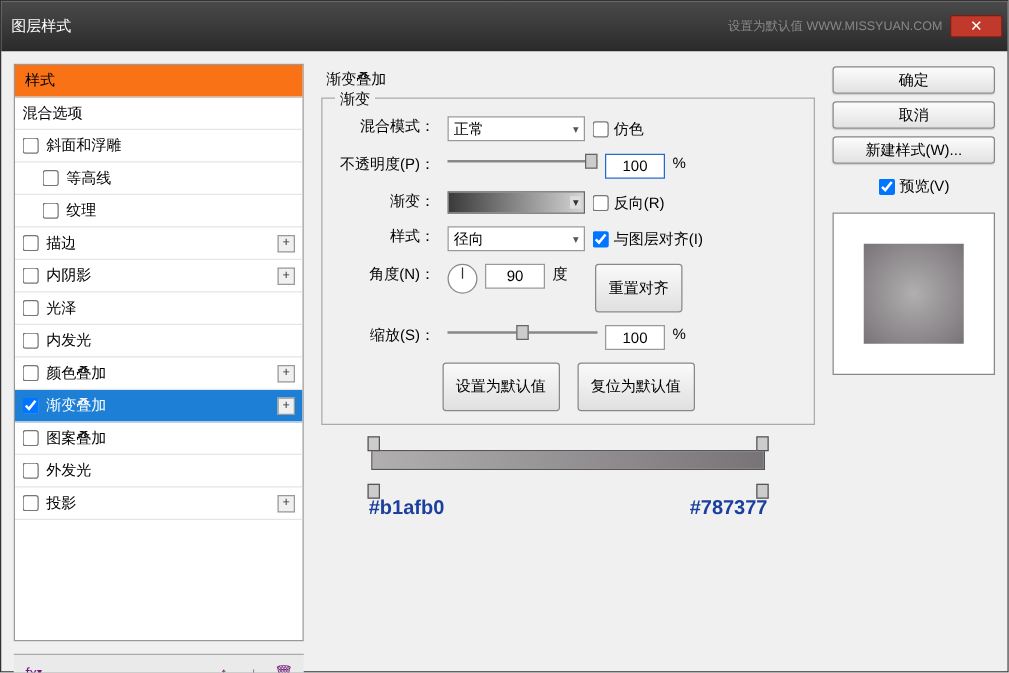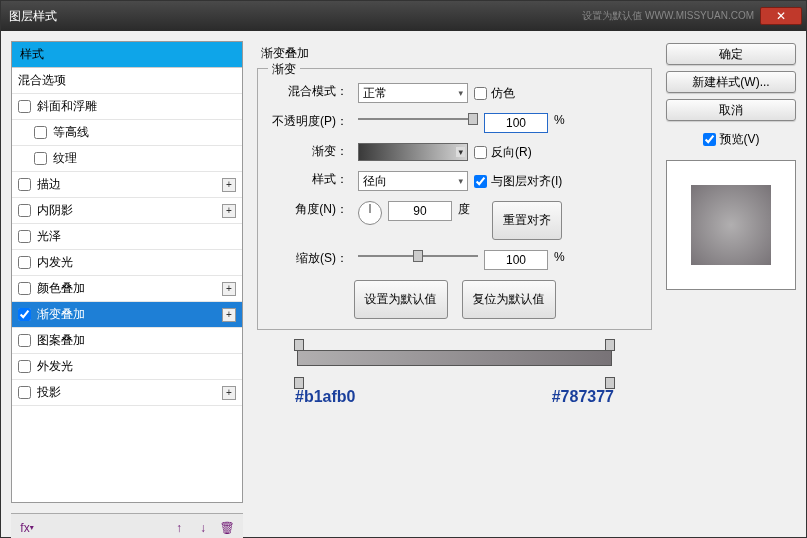--- a/index.html
+++ b/index.html
@@ -1,40 +1,40 @@
 <!DOCTYPE html>
 <html><head>
 <meta charset="utf-8">
 <style>
 *{box-sizing:border-box;margin:0;padding:0;font-family:"Microsoft YaHei",SimSun,sans-serif;font-size:12px}
 body{background:#bbb;width:807px;height:538px;overflow:hidden}
 .window{width:807px;height:538px;background:#f0f0f0;border:1px solid #333}
-.titlebar{background:linear-gradient(#4a4a4a,#2a2a2a);height:30px;color:#fff;display:flex;align-items:center;padding:0 4px;justify-content:space-between}
+.titlebar{background:linear-gradient(#4a4a4a,#2a2a2a);height:40px;color:#fff;display:flex;align-items:center;padding:0 4px;justify-content:space-between}
 .titlebar-left{padding-left:4px}
 .titlebar-right{display:flex;align-items:center;gap:6px}
 .watermark{color:#888;font-size:10px}
 .close-btn{background:#c0392b;width:42px;height:18px;display:flex;align-items:center;justify-content:center;color:#fff;border-radius:2px;border:1px solid #7a1f15}
 .content{display:flex;padding:10px;gap:10px;height:calc(100% - 54px)}
 .left-panel{width:232px;border:1px solid #999;background:#fff;display:flex;flex-direction:column}
-.panel-header{padding:4px 8px;border-bottom:1px solid #ccc;background:#0ea5e9}
+.panel-header{padding:4px 8px;border-bottom:1px solid #ccc;background:#f97316}
 .list{flex:1;overflow:auto}
 .list-item{display:flex;align-items:center;padding:3px 6px;border-bottom:1px solid #e5e5e5;height:26px}
 .list-item.indent{padding-left:22px}
 .list-item.selected{background:#1e7fd6;color:#fff}
 .list-item input[type=checkbox]{margin-right:6px}
 .list-item .plus{margin-left:auto;border:1px solid #999;width:14px;height:14px;display:flex;align-items:center;justify-content:center;font-size:10px;background:#f0f0f0;color:#333}
 .middle-panel{flex:1;padding:4px}
 .group-title{margin-bottom:6px;padding-left:4px}
 .fieldset{border:1px solid #aaa;padding:14px 10px 10px;position:relative;margin-bottom:8px}
 .fieldset-title{position:absolute;top:-8px;left:10px;background:#f0f0f0;padding:0 4px}
 .row{display:flex;margin-bottom:10px;gap:6px}
 .row-label{width:80px;text-align:right;margin-right:4px}
 .select{border:1px solid #999;background:#fff;height:20px;width:110px;padding:0 4px;display:flex;align-items:center;justify-content:space-between}
 .select .chev{font-size:9px;color:#555}
-.num-input{border:1px solid #2569c9;background:#fff;width:64px;height:20px;text-align:center;display:flex;align-items:center;justify-content:center}
+.num-input{border:1px solid #2569c9;background:#fff;width:48px;height:20px;text-align:center;display:flex;align-items:center;justify-content:center}
 .num-input.plain{border:1px solid #999}
 .slider-track{width:120px;height:12px;position:relative;display:flex;align-items:center}
 .slider-line{height:2px;background:#888;width:100%}
 .slider-thumb{position:absolute;width:10px;height:12px;background:#ccc;border:1px solid #666;top:0}
 .grad-preview{width:110px;height:18px;background:linear-gradient(90deg,#3a3a3a,#d5d5d5);border:1px solid #666;display:flex;align-items:center;justify-content:flex-end;padding-right:2px}
 .grad-preview .chev{color:#333;font-size:9px;background:#ddd;padding:0 2px}
 .dial{width:24px;height:24px;border:1px solid #888;border-radius:50%;background:#fff;position:relative}
 .dial::after{content:"";position:absolute;width:1px;height:9px;background:#333;left:50%;top:2px;transform:translateX(-50%)}
 .btn{border:1px solid #888;background:linear-gradient(#fafafa,#e0e0e0);padding:2px 10px;height:39px;display:flex;align-items:center;justify-content:center;border-radius:3px;cursor:pointer}
 .btn-row{display:flex;gap:14px;justify-content:center;margin-top:6px}
@@ -228,24 +228,24 @@
         <span class="hex">#b1afb0</span>
         <span class="hex">#787377</span>
       </div>
     </div>
 
     <div class="right-panel">
       <div class="rbtn">
           <span>确定</span>
         </div>
       <div class="rbtn">
+          <span>取消</span>
+        </div>
+      <div class="rbtn">
           <span>新建样式(W)...</span>
-        </div>
-      <div class="rbtn">
-          <span>取消</span>
         </div>
       <label class="preview-chk">
         <input type="checkbox" checked="" style="">
           <span>预览(V)</span>
       </label>
       <div class="preview-box">
         <div class="preview-swatch"></div>
       </div>
     </div>
   </div>

